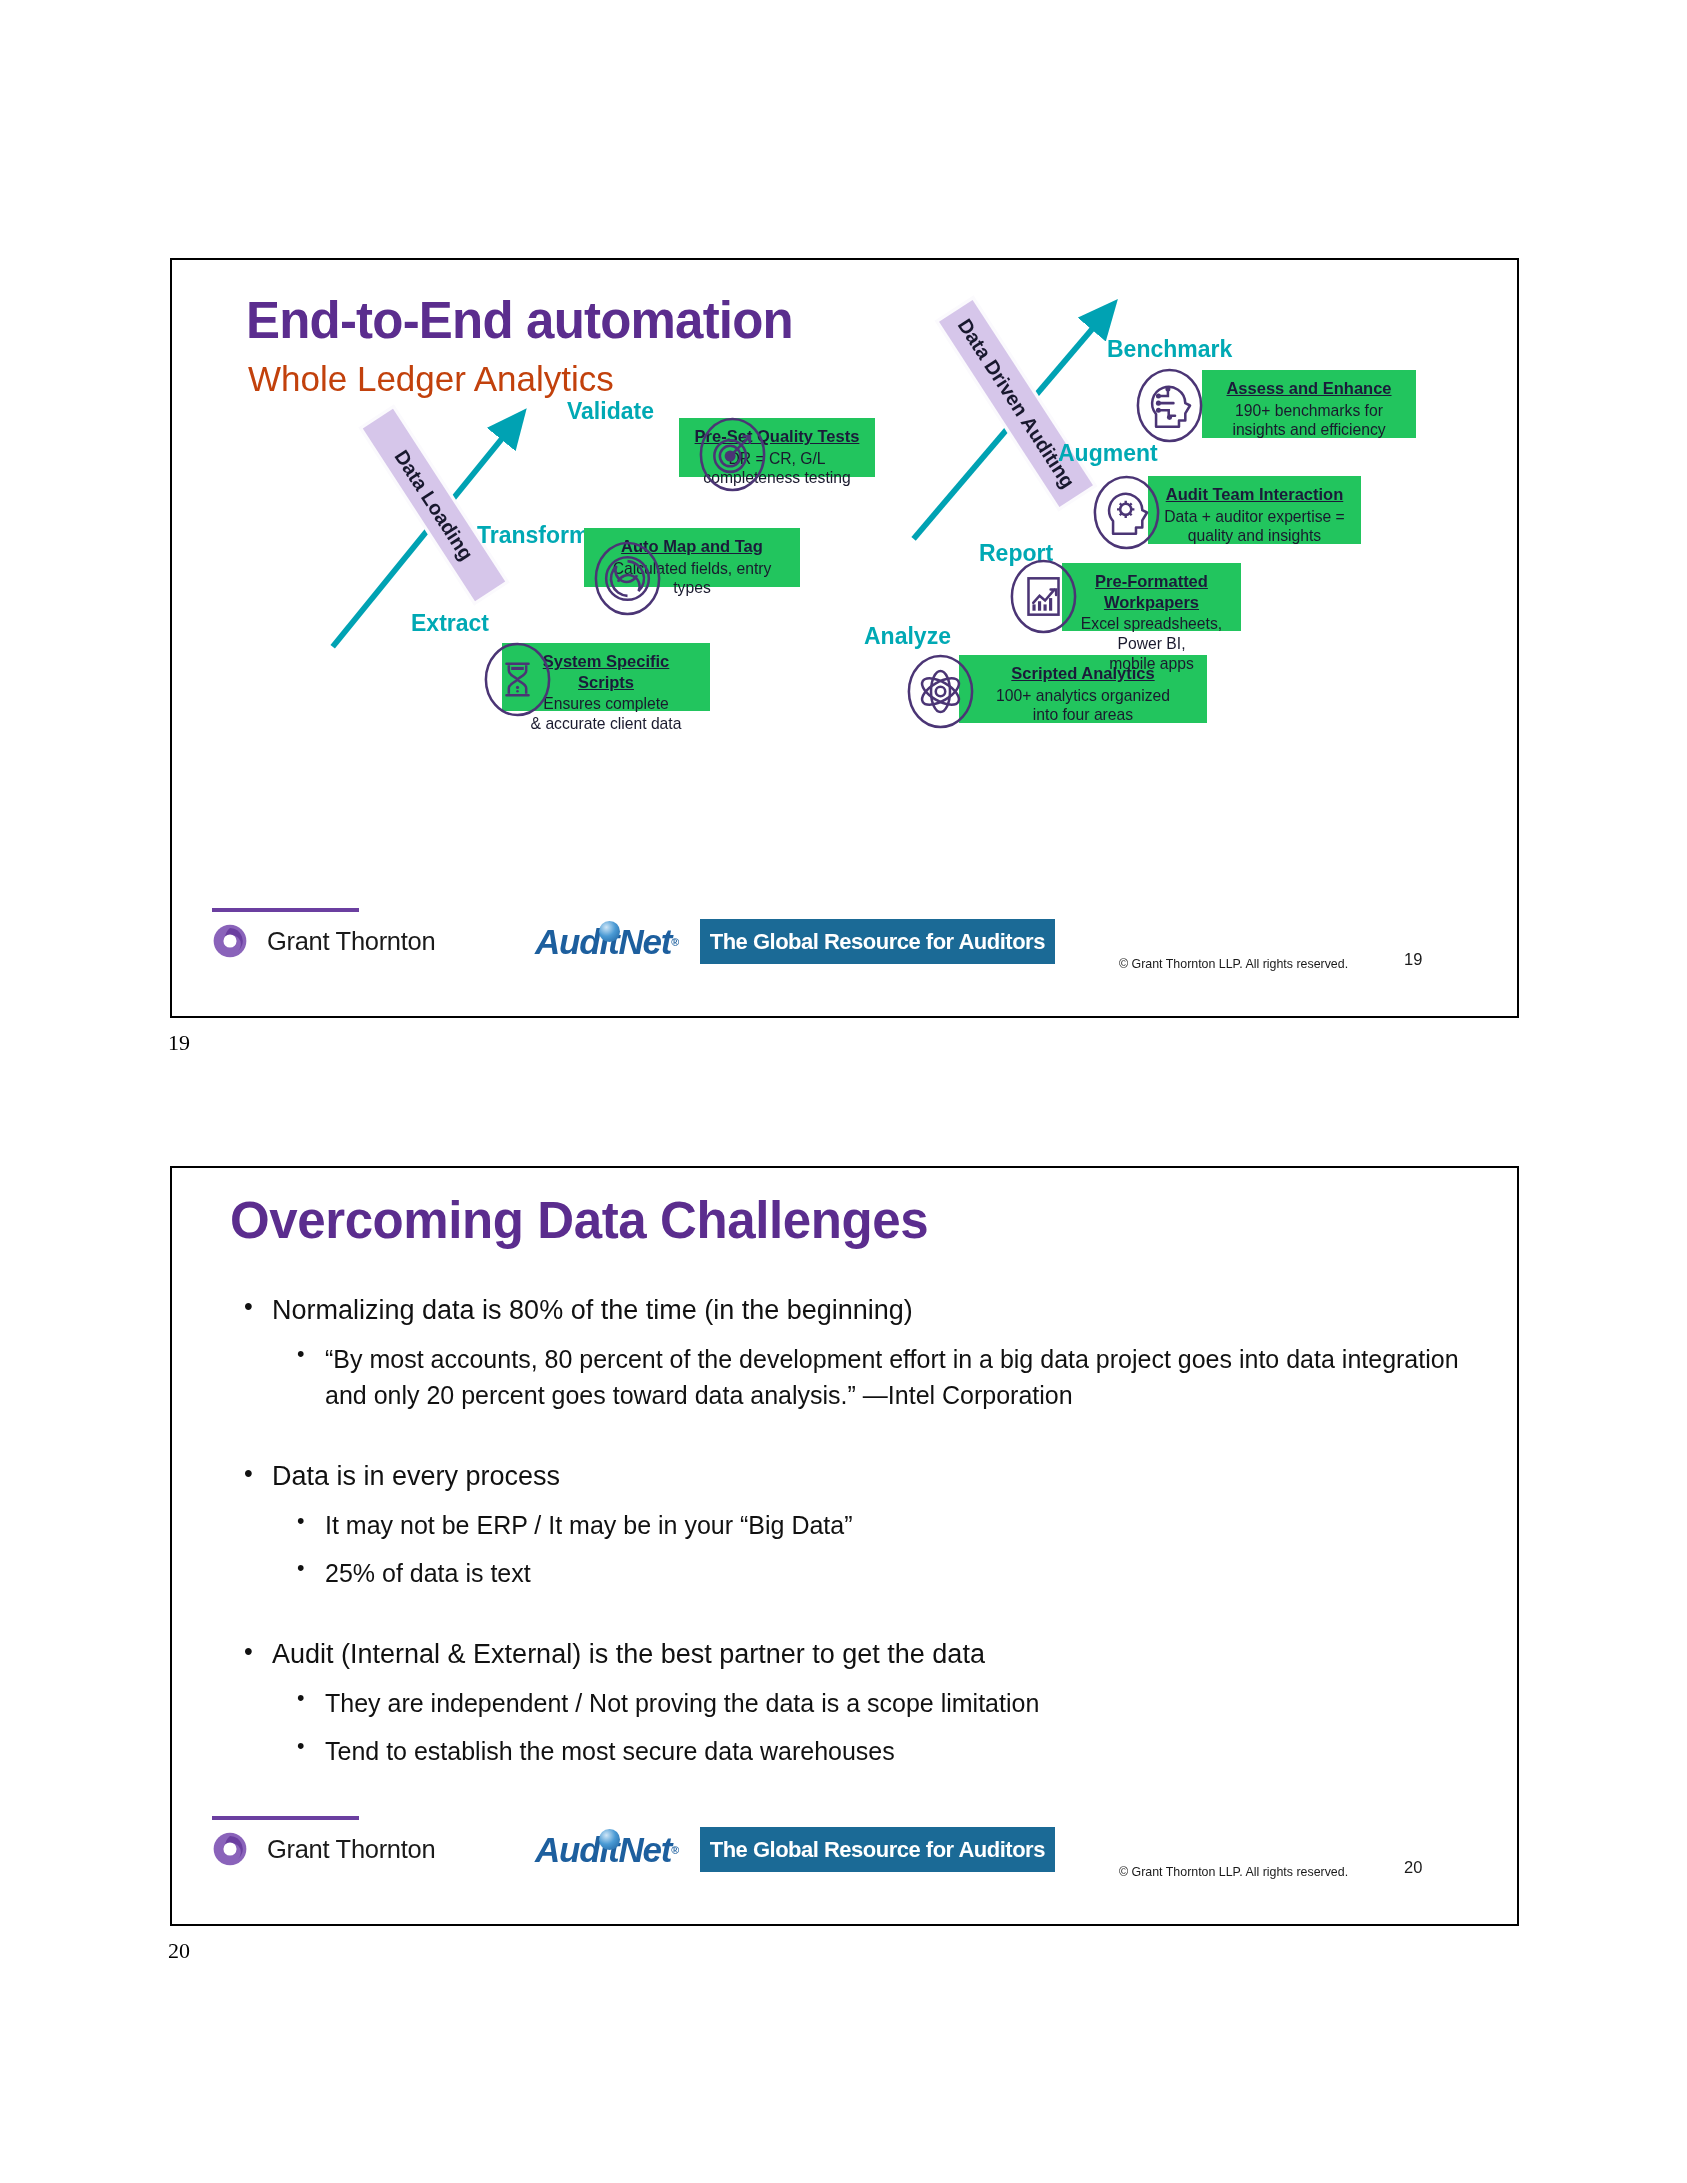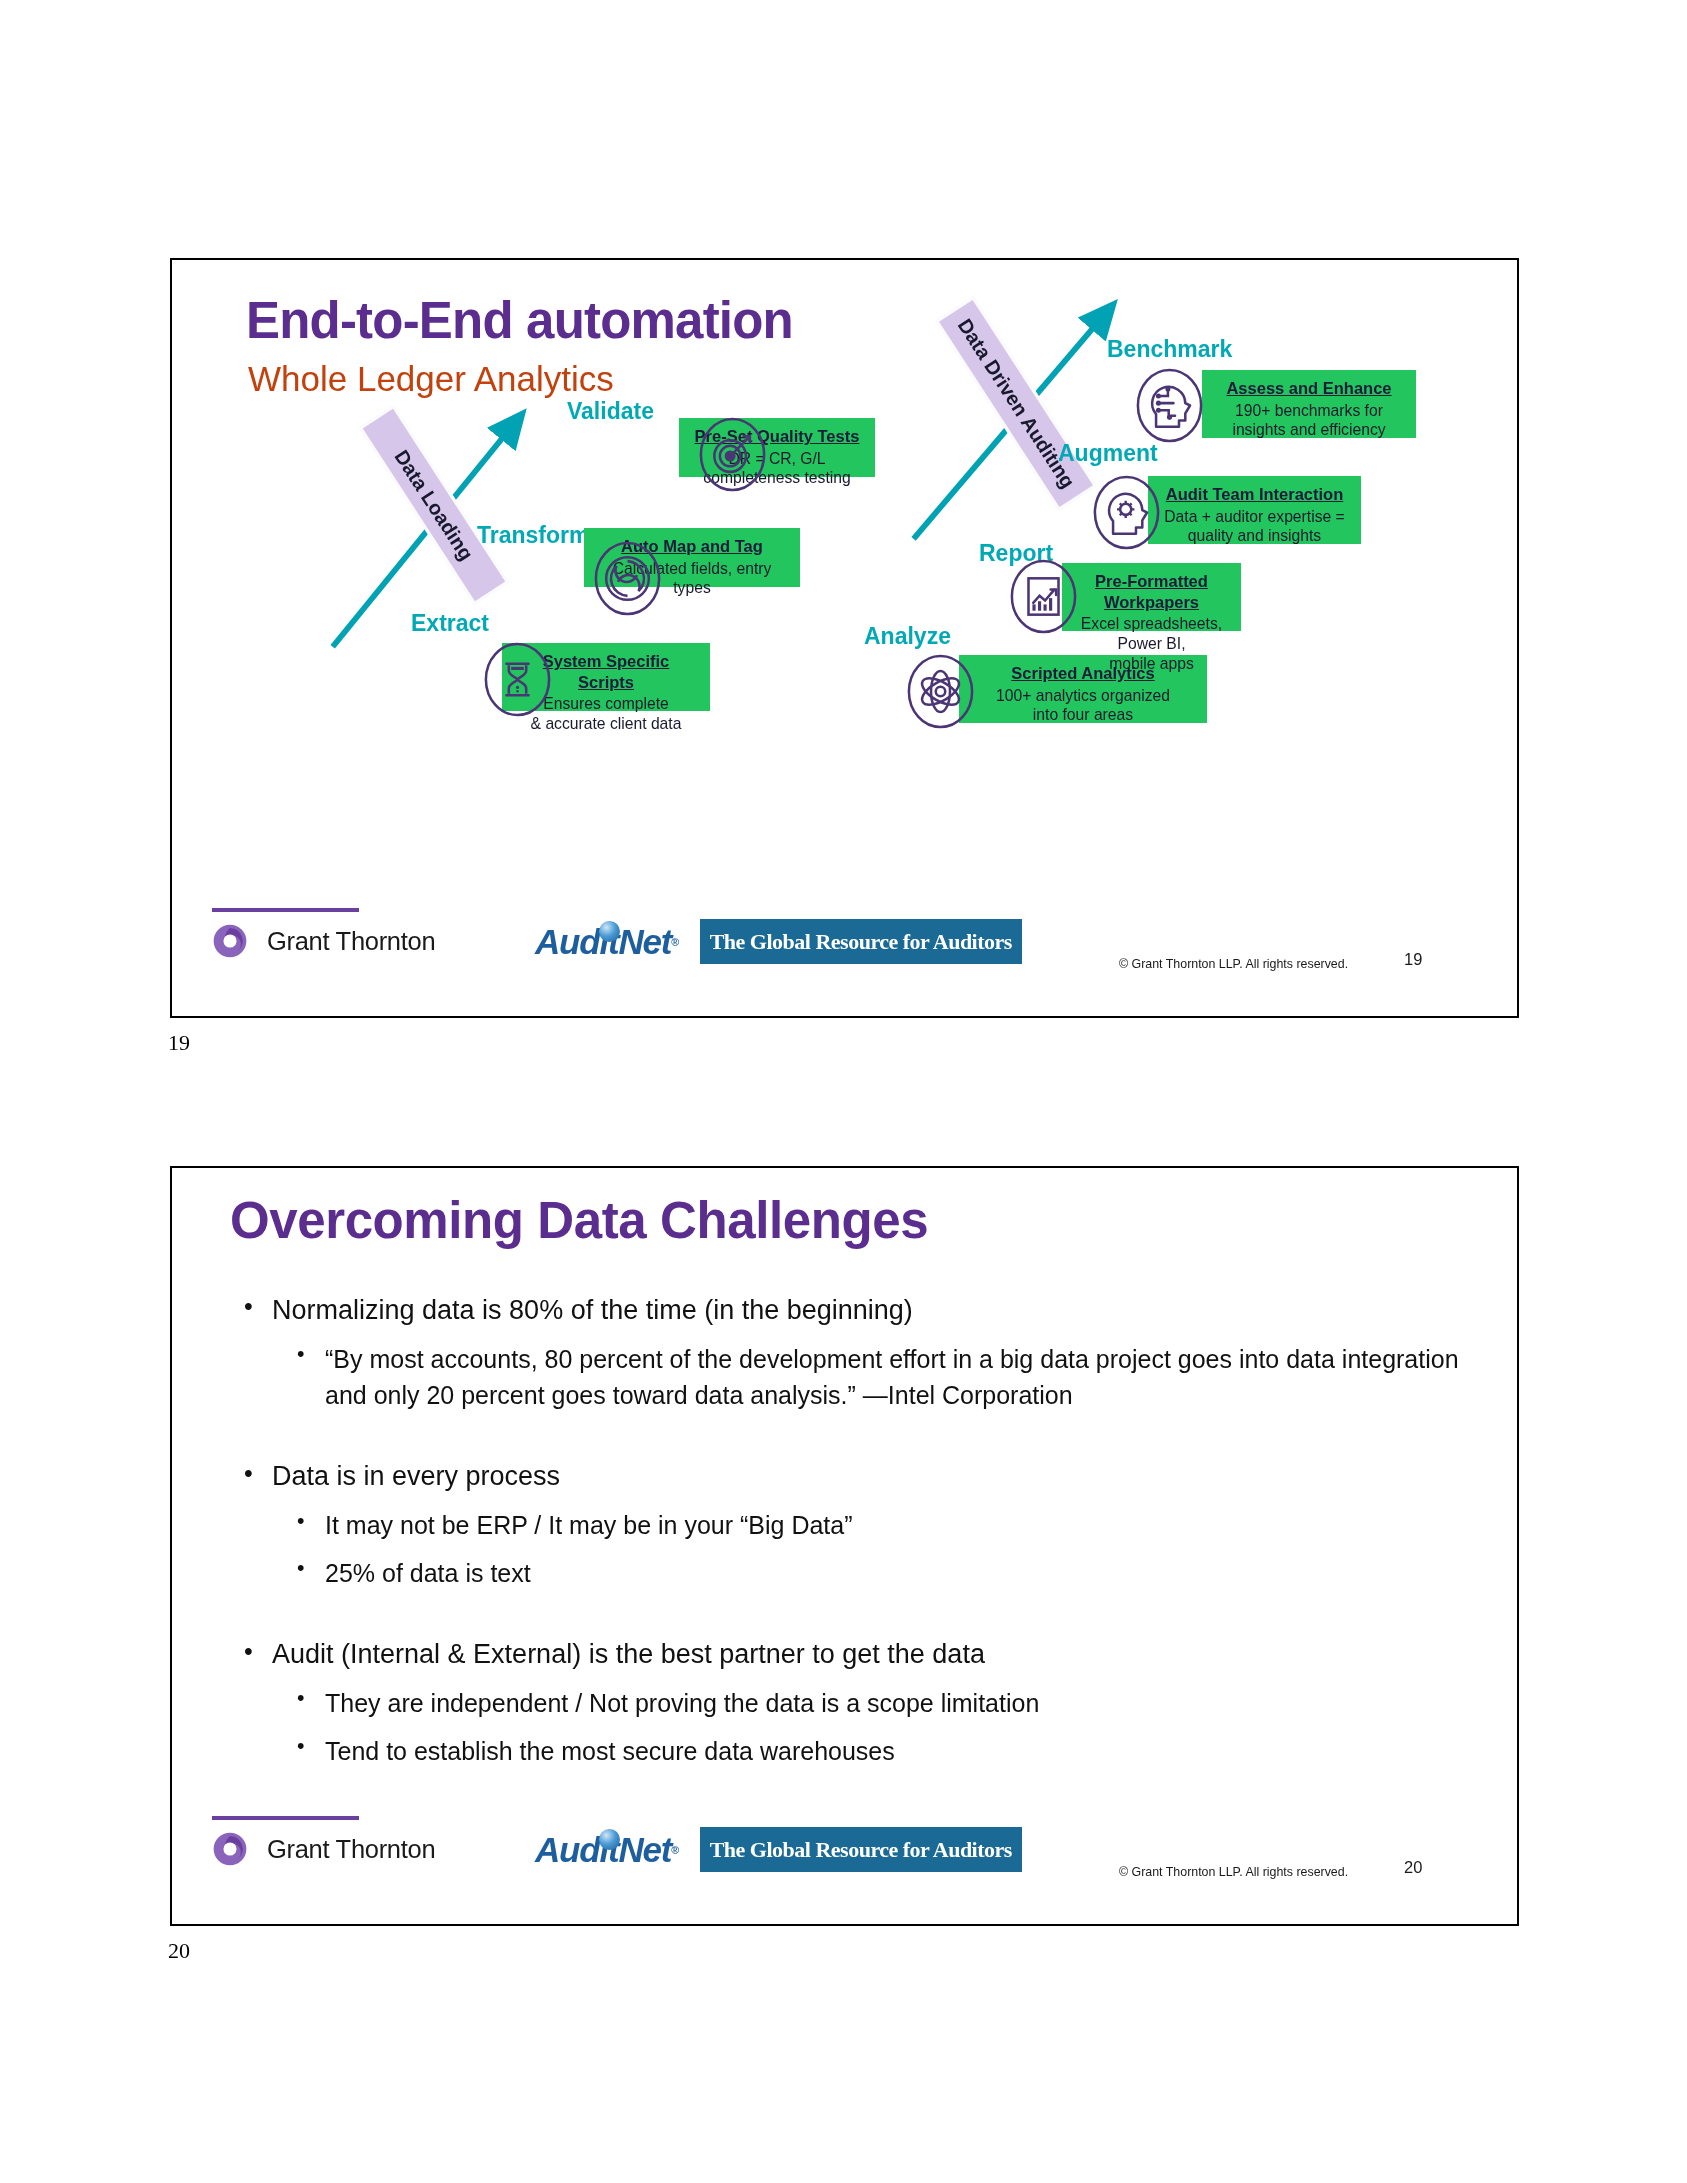--- a/index.html
+++ b/index.html
@@ -71,21 +71,21 @@
   .gt-logo{position:absolute;display:flex;align-items:center;gap:19px;}
   .gt-mark{width:36px;height:36px;position:relative;}
   .gt-name{font-family:"Liberation Sans",sans-serif;font-size:25.5px;color:#1a1a1a;letter-spacing:-0.3px;white-space:nowrap;}
   .auditnet{position:absolute;display:flex;align-items:stretch;height:45px;gap:14px;}
   .an-word{position:relative;display:flex;align-items:center;padding-right:6.6px;}
   .an-text{font-family:"Liberation Sans",sans-serif;font-weight:bold;font-style:italic;font-size:35px;color:#1d5f9e;letter-spacing:-1.2px;line-height:1;}
   .an-globe{position:absolute;width:21.4px;height:21.4px;border-radius:50%;
             background:radial-gradient(circle at 35% 30%,#cfe6f7 0%,#4a9ad4 45%,#1a5e9c 100%);}
   .an-reg{font-size:10.7px;vertical-align:super;color:#1d5f9e;font-weight:bold;}
   .an-tag{background:#1b6a96;color:#fff;display:flex;align-items:center;padding:0 10px;
-          font-family:Liberation Serif, serif;font-weight:bold;font-size:22px;letter-spacing:-0.5px;white-space:nowrap;}
+          font-family:Liberation Sans, sans-serif;font-weight:bold;font-size:22px;letter-spacing:-0.5px;white-space:nowrap;}
   .copyright{position:absolute;font-family:"Liberation Sans",sans-serif;font-size:12.4px;color:#1a1a1a;white-space:nowrap;}
   .slide-pnum{position:absolute;font-family:"Liberation Sans",sans-serif;font-size:16.5px;color:#1a1a1a;}
 
   
   .s20-title{position:absolute;left:58px;top:23px;font-size:51px;font-weight:bold;color:#5b2d8e;
              font-family:"Liberation Sans",sans-serif;white-space:nowrap;letter-spacing:-0.4px;}
   .blist{position:absolute;left:49px;top:105px;width:1252px;}
   .b1{position:relative;padding-left:51px;font-size:27px;color:#111;line-height:1.42;margin-top:18px;
       font-family:"Liberation Sans",sans-serif;}
   .b1::before{content:"\2022";position:absolute;left:23px;top:-1.6px;font-size:25px;color:#111;}

